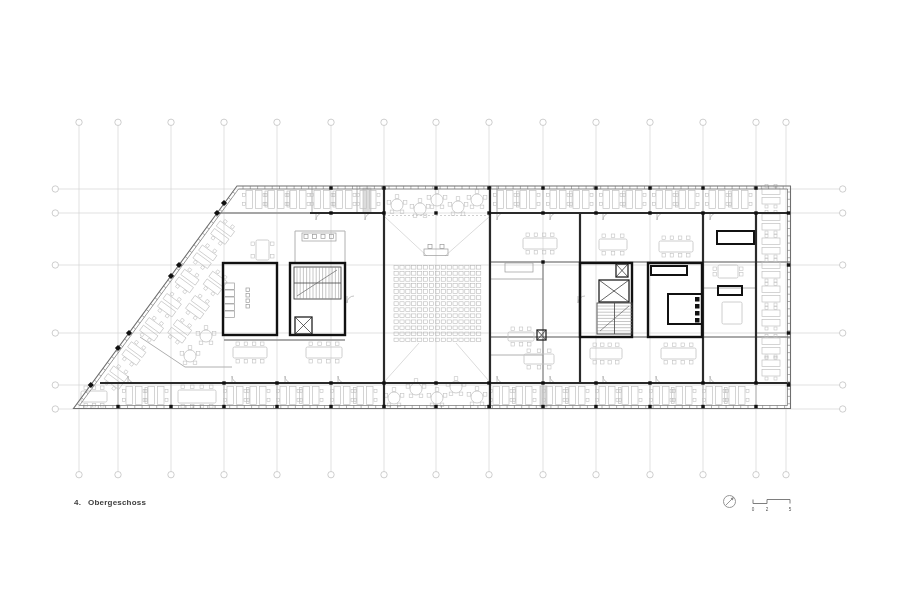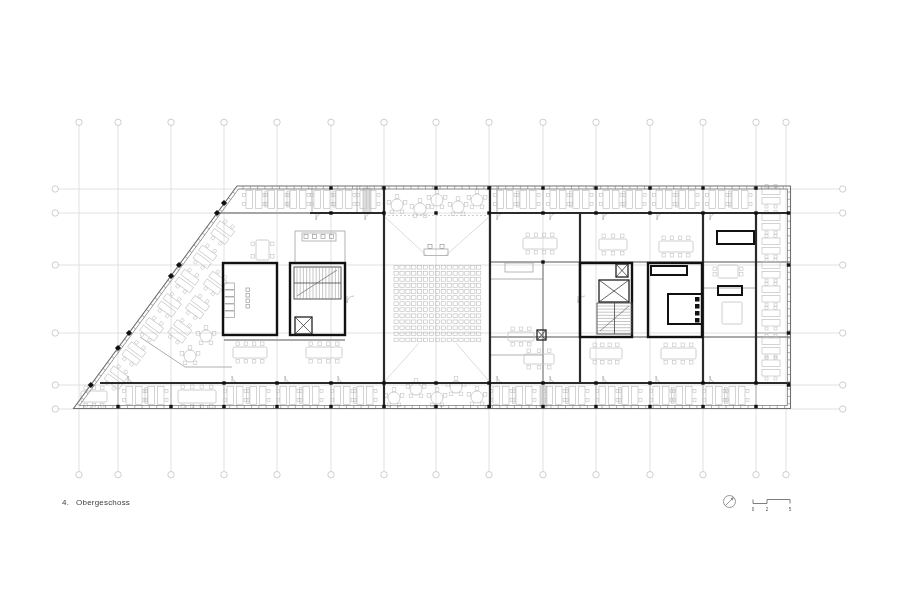--- a/index.html
+++ b/index.html
@@ -1,19 +1,19 @@
 <!DOCTYPE html>
 <html><head>
 <meta charset="utf-8">
 <style>
   html,body{margin:0;padding:0;background:#fff;}
   .canvas{position:relative;width:900px;height:600px;background:#ffffff;overflow:hidden;
           font-family:"Liberation Sans", sans-serif;}
   svg{position:absolute;left:0;top:0;}
-  .footer{position:absolute;left:62px;top:498px;font-size:8px;color:#3d3d3d;letter-spacing:.2px;}
+  .footer{position:absolute;left:74px;top:498px;font-size:8px;color:#3d3d3d;letter-spacing:.2px;font-weight:bold;}
   .footer .num{margin-right:7px;}
   .scale-num{font-size:4.6px;fill:#555;text-anchor:middle;}
 </style>
 </head>
 <body>
 <div class="canvas">
 
 <svg width="900" height="600" viewBox="0 0 900 600">
   <g id="gen">
         <line x1="79" y1="125.5" x2="79" y2="471.5" stroke="#d4d4d4" stroke-width="0.7"></line>

